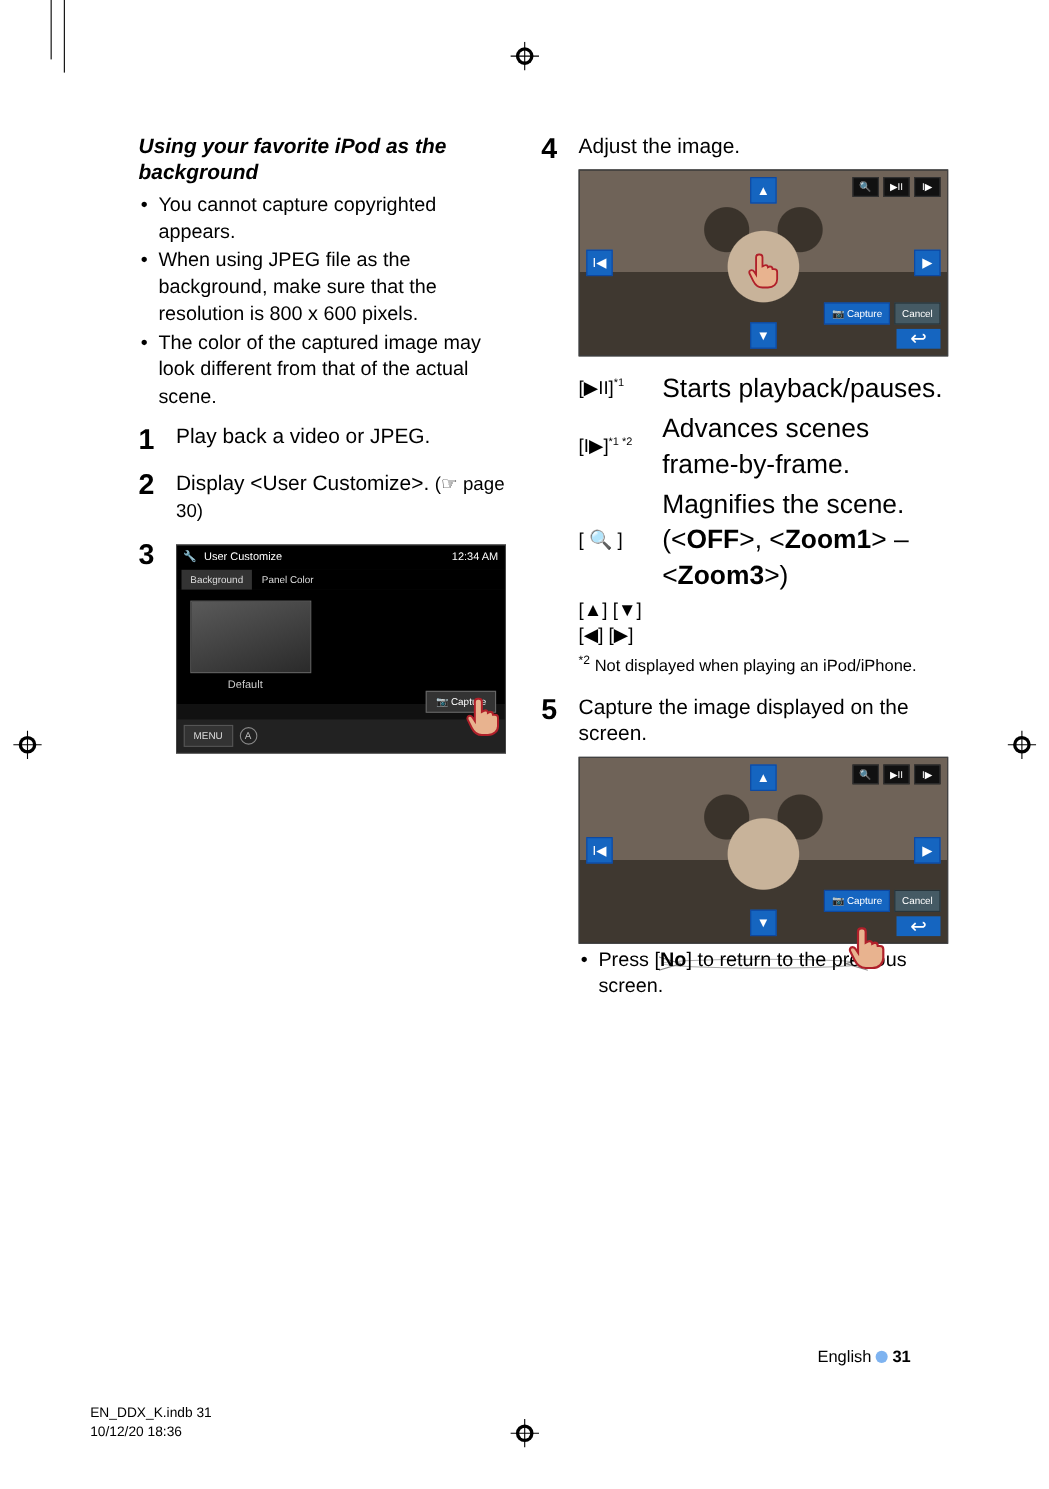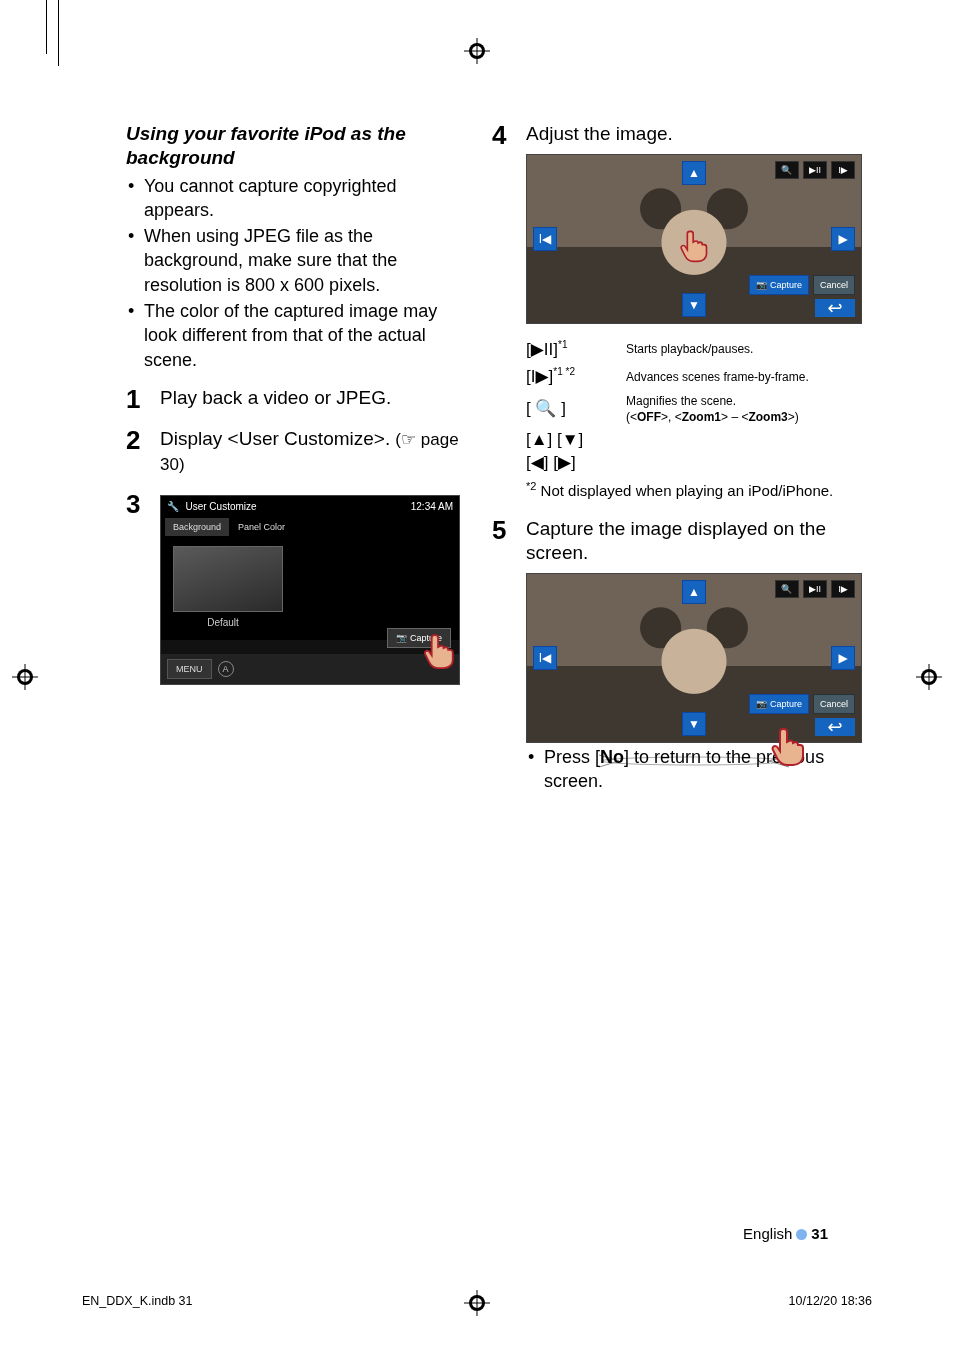--- a/index.html
+++ b/index.html
@@ -191,21 +191,21 @@
   }
   .side-row { display: flex; gap: 4px; }
   .btn-small { background: #1565c0; color: #fff; font-size: 9px; padding: 3px 6px; border: 1px solid #0d47a1; }
   .btn-small.cancel { background: #455a64; border-color: #263238; }
   .btn-return { background: #1565c0; color: #fff; width: 40px; height: 18px; display: flex; align-items: center; justify-content: center; }
 
   .control-table { margin-top: 14px; }
   .ctrl-row { display: flex; align-items: center; gap: 8px; margin-bottom: 4px; }
   .ctrl-key { width: 68px; flex-shrink: 0; font-size: 17px; }
   .ctrl-key .sup { font-size: 10px; vertical-align: super; }
-  .ctrl-desc { flex: 1; font-size: 12px; margin-left: 24px; }
+  .ctrl-desc { flex: 1; font-size: 24px; }
   .bold { font-weight: 700; }
 
   .footnote { font-size: 15px; padding-left: 20px; text-indent: -20px; margin-top: 2px; }
   .footnote .fn-mark { font-size: 11px; vertical-align: super; }
 
   .followup { margin-top: 10px; font-size: 18px; }
 
   .footer {
     position: absolute;
     bottom: 110px;
@@ -223,20 +223,21 @@
   }
   .meta-footer {
     position: absolute;
     bottom: 44px;
     left: 82px;
     right: 82px;
     display: flex;
     justify-content: space-between;
     font-size: 12.5px;
     color: #000;
+    flex-direction: column;
   }
 
   .reg-mark-top { position: absolute; top: 38px; left: 50%; transform: translateX(-50%); }
   .reg-mark-bottom { position: absolute; bottom: 38px; left: 50%; transform: translateX(-50%); }
   .reg-mark-left { position: absolute; top: 50%; left: 12px; transform: translateY(-50%); }
   .reg-mark-right { position: absolute; top: 50%; right: 12px; transform: translateY(-50%); }
 
   .shot-wrap { position: relative; }
   .finger2 {
     position: absolute;

